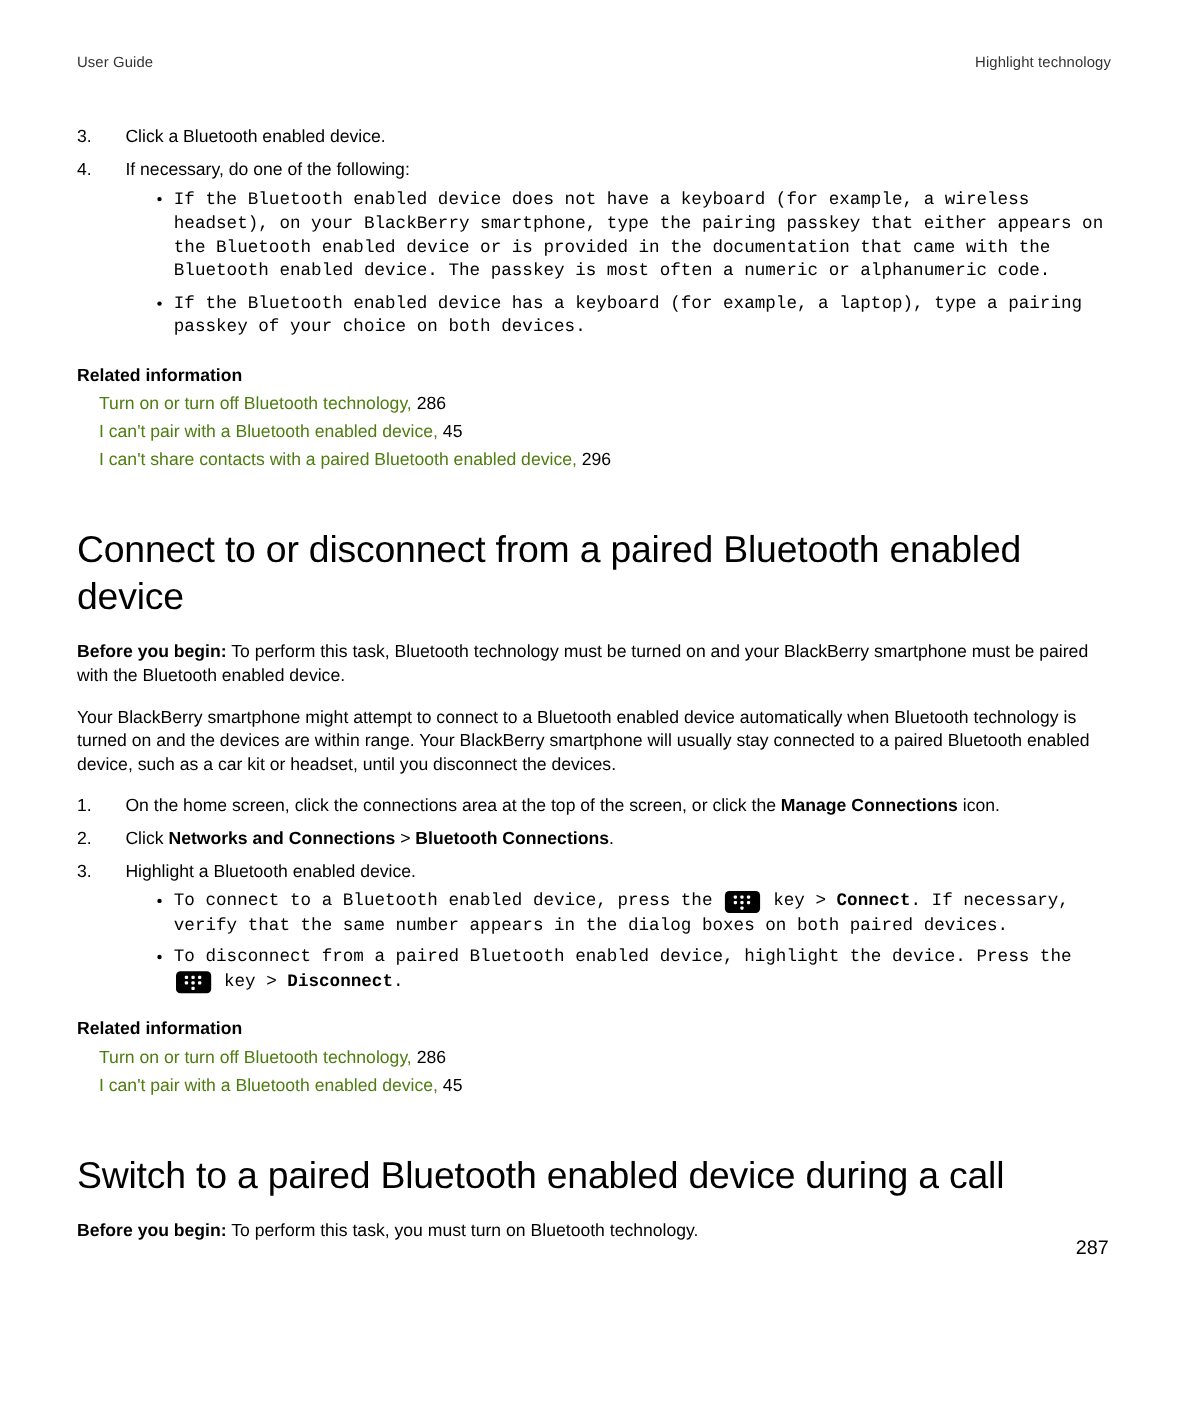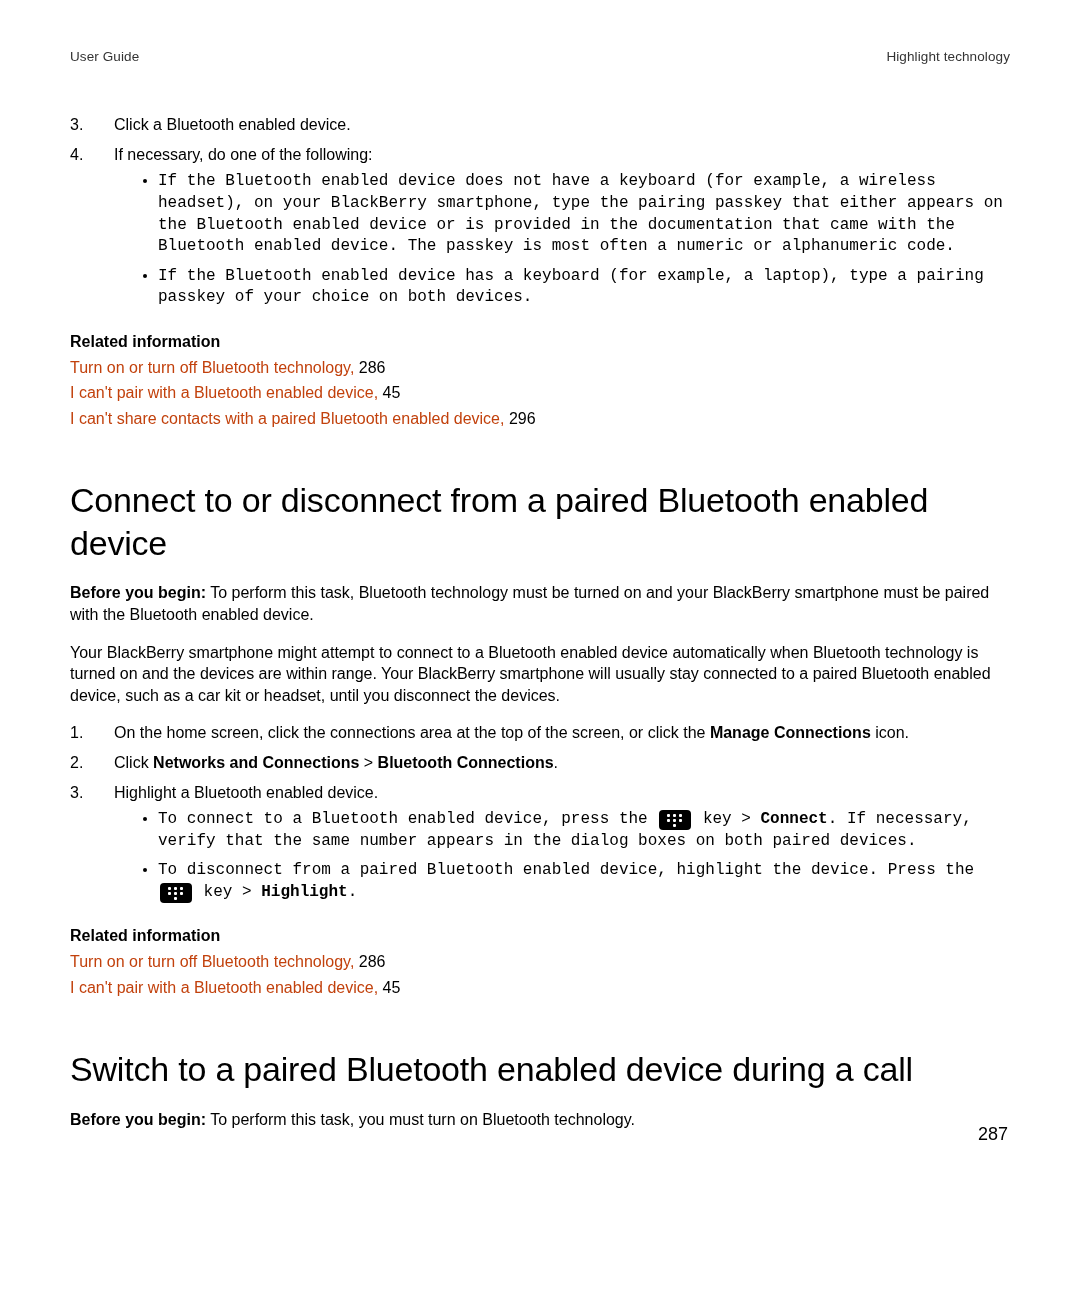--- a/index.html
+++ b/index.html
@@ -72,23 +72,24 @@
   }
 
   .related-heading {
     font-weight: 700;
     margin-top: 8px;
   }
   .related-line {
     margin: 4px 0;
   }
   .link {
-    color: #c2410c;
+    color: #4d7c0f;
     text-decoration: none;
     cursor: pointer;
+    margin-left: 20px;
   }
 
   h1.section-title {
     font-family: "Helvetica Neue", Helvetica, Arial, sans-serif;
     font-weight: 400;
     font-size: 34px;
     line-height: 1.25;
     margin: 50px 0 18px 0;
     letter-spacing: -0.2px;
   }
@@ -204,21 +205,21 @@
             <span class="key-dots">
                 <span class="d1"></span>
                 <span class="d2"></span>
                 <span class="d3"></span>
                 <span class="d4"></span>
                 <span class="d5"></span>
                 <span class="d6"></span>
                 <span class="d7"></span>
               </span>
           </span>
-          <span> key &gt; </span><span class="bold">Highlight</span><span>.</span>
+          <span> key &gt; </span><span class="bold">Disconnect</span><span>.</span>
         </li>
       </ul>
     </li>
   </ol>
 
   <div class="related-heading">Related information</div>
   <div class="related-line">
     <a class="link">Turn on or turn off Bluetooth technology,</a>
     <span> <span>286</span></span>
   </div>

